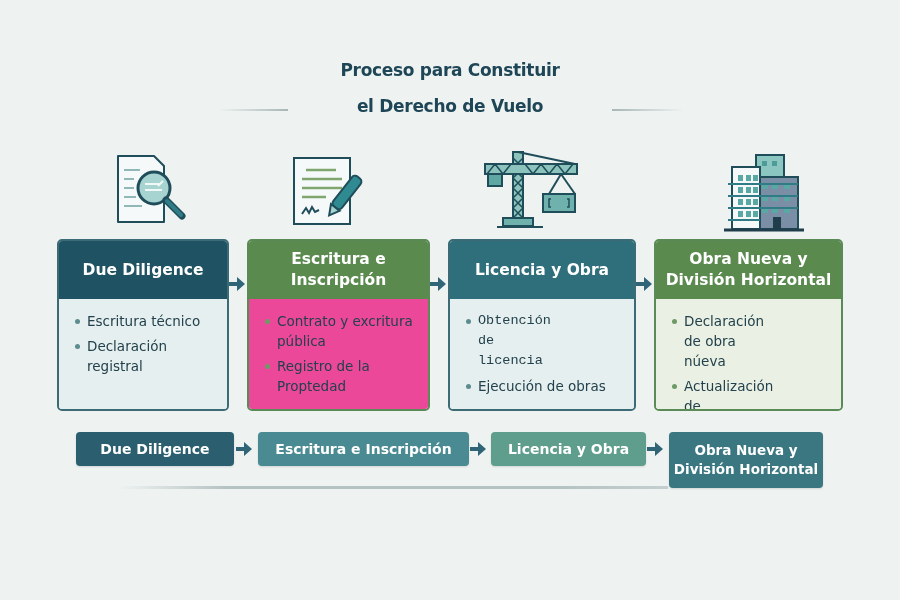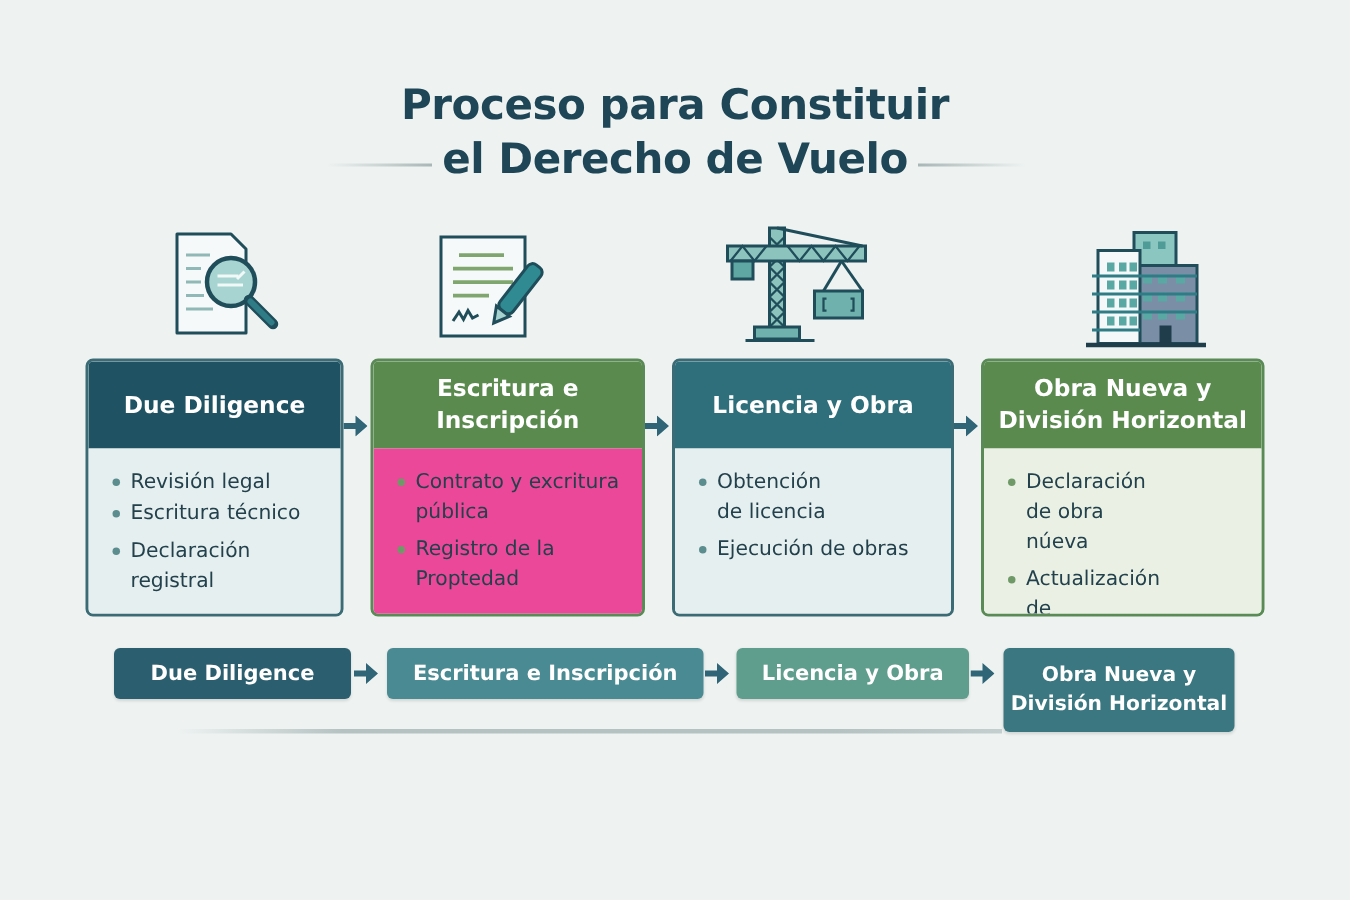--- a/index.html
+++ b/index.html
@@ -6,21 +6,21 @@
   html, body { width: 900px; height: 600px; overflow: hidden; }
   body {
     background: #eef3f2;
     font-family: "DejaVu Sans", "Liberation Sans", sans-serif;
     position: relative;
     color: #1f3d4a;
   }
   .title {
     position: absolute; left: 0; top: 52px; width: 900px;
     text-align: center; color: #1e4656; font-weight: bold;
-    font-size: 28px; line-height: 36px; letter-spacing: -0.3px;
+    font-size: 17px; line-height: 36px; letter-spacing: -0.3px;
   }
   .title-line {
     position: absolute; top: 109px; height: 2px;
     background: linear-gradient(90deg, rgba(160,175,175,0), #a8b6b5);
   }
   .title-line.right { background: linear-gradient(90deg, #a8b6b5, rgba(160,175,175,0)); }
 
   .icon { position: absolute; }
 
   .card {
@@ -156,21 +156,20 @@
       <line x1="6" y1="55" x2="76" y2="55"></line>
       <line x1="6" y1="67" x2="38" y2="67"></line>
     </g>
   <line x1="2" y1="77" x2="82" y2="77" stroke="#1f3d4a" stroke-width="3"></line>
 </svg>
 
 <div class="card" style="left:57px;width:172px;">
   <div class="head" style="background:#1f5364;">Due Diligence</div>
   <div class="body" style="background:#e6efef;">
     <ul>
-      <li class="tight">Revisión legal</li>
       <li>Escritura técnico</li>
       <li>Declaración registral</li>
     </ul>
   </div>
 </div>
 <svg class="arrow" style="left:229px;top:277px" viewBox="0 0 16 14">
     <path d="M0 5 H8 V0 L16 7 L8 14 V9 H0 Z" fill="#2f6577"></path>
   </svg>
 
 <div class="card green" style="left:247px;width:183px;">
@@ -183,21 +182,21 @@
   </div>
 </div>
 <svg class="arrow" style="left:430px;top:277px" viewBox="0 0 16 14">
     <path d="M0 5 H8 V0 L16 7 L8 14 V9 H0 Z" fill="#2f6577"></path>
   </svg>
 
 <div class="card" style="left:448px;width:188px;">
   <div class="head" style="background:#2f6f7b;">Licencia y Obra</div>
   <div class="body" style="background:#e6efef;">
     <ul>
-      <li style="padding-right:60px;">Obtención de licencia</li>
+      <li style="padding-right:60px;font-family:Liberation Mono, monospace;">Obtención de licencia</li>
       <li>Ejecución de obras</li>
     </ul>
   </div>
 </div>
 <svg class="arrow" style="left:636px;top:277px" viewBox="0 0 16 14">
     <path d="M0 5 H8 V0 L16 7 L8 14 V9 H0 Z" fill="#2f6577"></path>
   </svg>
 
 <div class="card green" style="left:654px;width:189px;">
   <div class="head" style="background:#5a8a4e;">Obra Nueva y División Horizontal</div>

